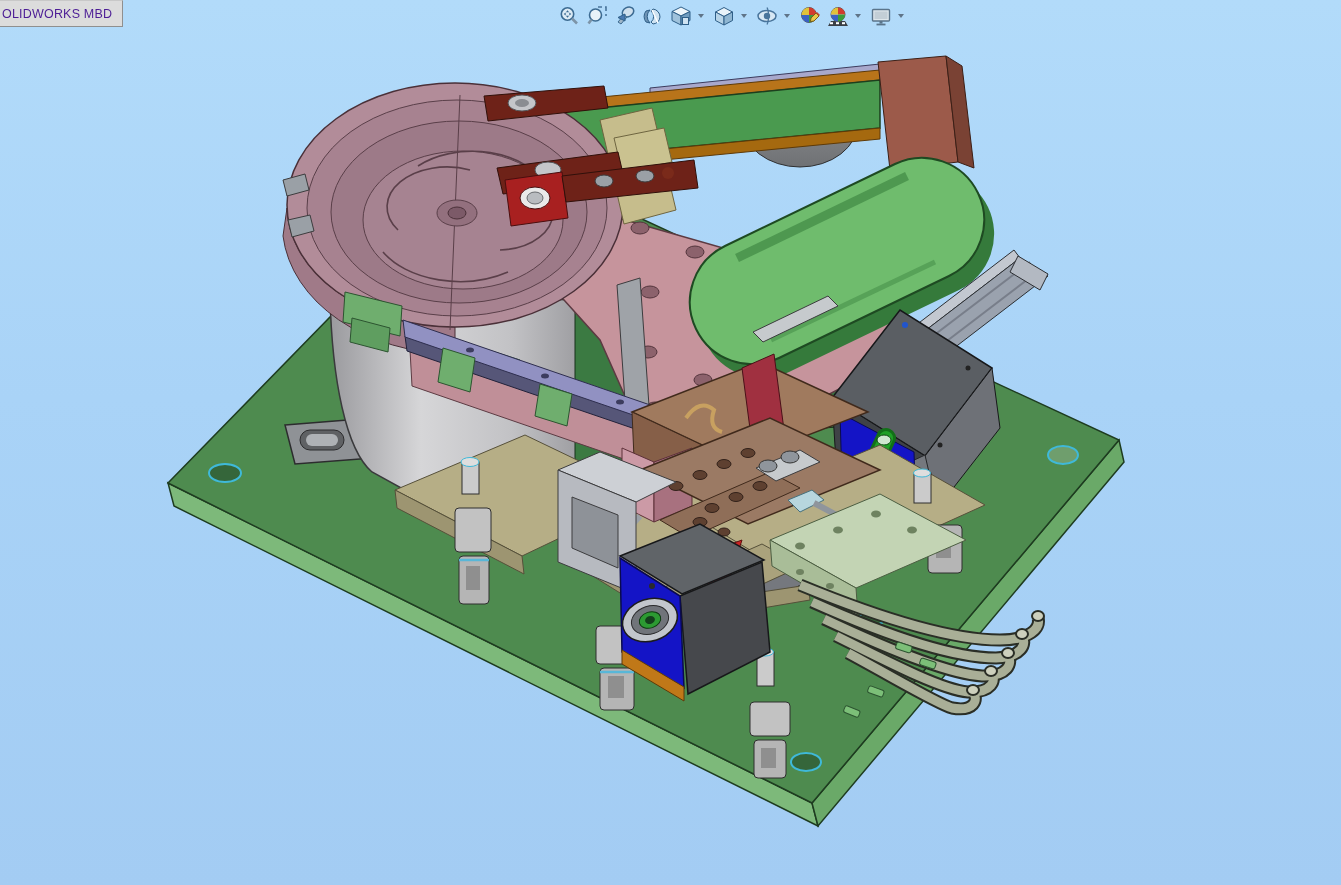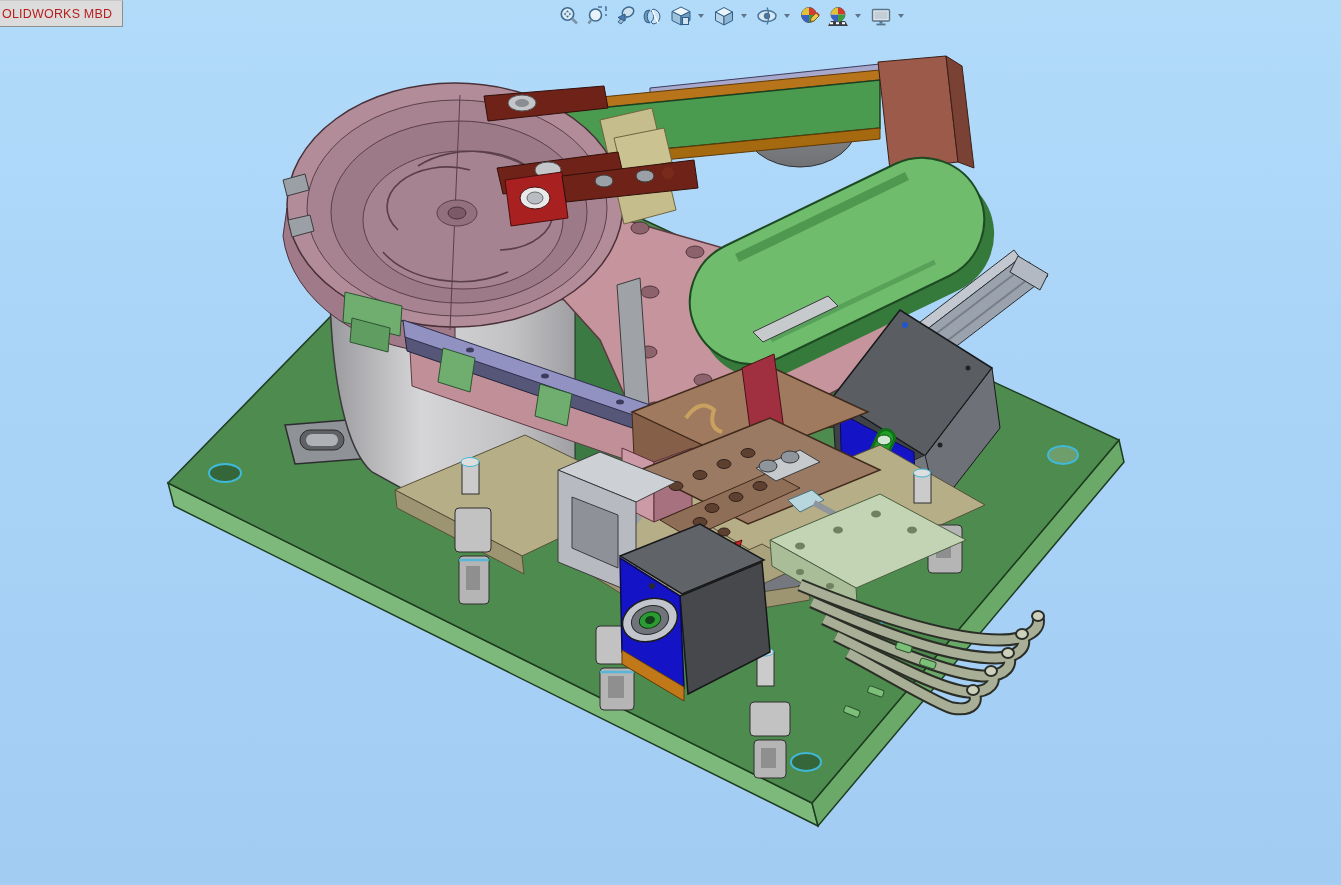--- a/index.html
+++ b/index.html
@@ -4,21 +4,21 @@
 <style>
   html,body{margin:0;padding:0;width:1341px;height:885px;overflow:hidden;
     font-family:"Liberation Sans", sans-serif;}
   #stage{position:relative;width:1341px;height:885px;
     background:linear-gradient(180deg,#b2dbfa 0%,#a9d3f7 45%,#a3ccf3 100%);}
   #scene{position:absolute;left:0;top:0;}
   
   .cm-tab{position:absolute;left:0;top:0;height:25px;padding:0 10px 0 2px;
     background:#dcdcdc;border-right:1px solid #8f8f8f;border-bottom:1px solid #8f8f8f;
     border-top:1px solid #c8c8c8;display:flex;align-items:center;
-    font-size:12.5px;color:#b91c1c;letter-spacing:.2px;z-index:30;}
+    font-size:12.5px;color:#4c1d95;letter-spacing:.2px;z-index:30;}
   
   .hud{position:absolute;left:556px;top:3px;display:flex;align-items:center;gap:2px;z-index:30;}
   .hud .btn{width:26px;height:26px;display:flex;align-items:center;justify-content:center;
     border-radius:3px;}
   .dd{width:0;height:0;border-left:3.5px solid transparent;border-right:3.5px solid transparent;
     border-top:4px solid #5f7488;margin:0 5px 0 2px;}
   svg{display:block;}
 </style>
 </head>
 <body>

